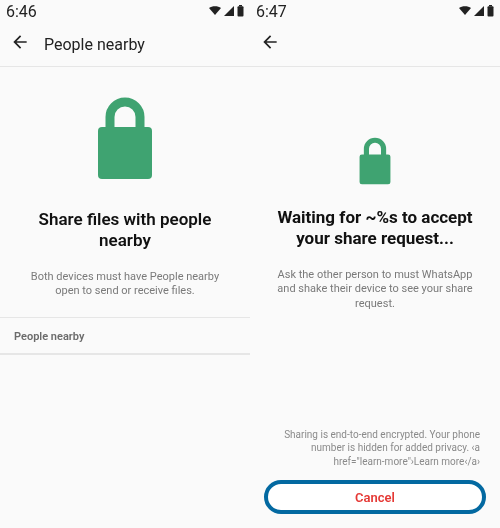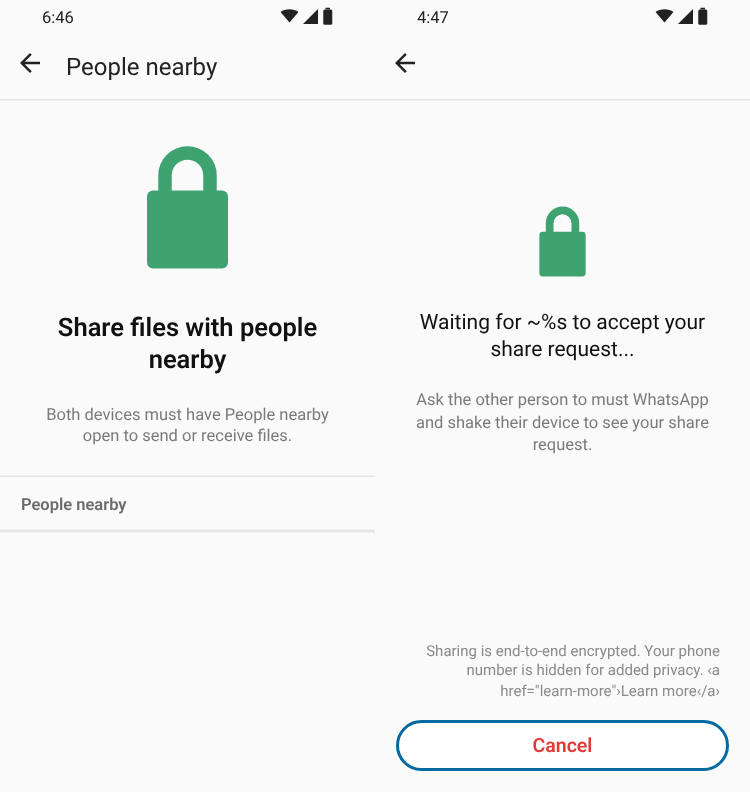--- a/index.html
+++ b/index.html
@@ -19,22 +19,22 @@
       display: flex;
       flex-direction: column;
     }
     .screen + .screen { border-left: none; }
 
     .statusbar {
       height: 22px;
       display: flex;
       align-items: center;
       justify-content: space-between;
-      padding: 0 28px;
-      font-size: 11px;
+      padding: 0 6px;
+      font-size: 16px;
       color: #222;
       background: #fafafa;
     }
     .statusbar .icons { display: flex; align-items: center; gap: 3px; }
 
     .appbar {
       height: 44px;
       display: flex;
       align-items: center;
       padding: 0 10px;
@@ -72,22 +72,22 @@
 
     .headline {
       text-align: center;
       font-size: 17px;
       font-weight: 600;
       color: #111;
       padding: 0 16px;
       line-height: 1.25;
     }
     .headline.big {
-      font-size: 14px;
-      font-weight: 400;
+      font-size: 17px;
+      font-weight: 700;
     }
     .sub {
       text-align: center;
       font-size: 11px;
       color: #7a7a7a;
       padding: 6px 22px 0;
       line-height: 1.35;
       margin-top: 12px;
     }
 
@@ -119,21 +119,21 @@
       font-size: 10px;
       color: #8a8a8a;
       text-align: right;
       line-height: 1.35;
       padding: 0 6px 12px;
     }
     .btn-outline {
       width: 100%;
       height: 34px;
       border-radius: 17px;
-      border: 2px solid #0369a1;
+      border: 4px solid #0369a1;
       background: #fff;
       color: #e53935;
       font-size: 13px;
       font-weight: 600;
       display: flex;
       align-items: center;
       justify-content: center;
       cursor: pointer;
     }
   </style>
@@ -182,21 +182,21 @@
     <div class="section">
       <div class="section-label">People nearby</div>
     </div>
     <div class="sep"></div>
     <div class="sep"></div>
   </div>
 </div>
 
 <div class="screen">
   <div class="statusbar">
-    <span>4:47</span>
+    <span>6:47</span>
     <span class="icons">
       <svg width="12" height="10" viewBox="0 0 12 10">
           <path d="M6 9 L0 2 C3 -0.5 9 -0.5 12 2 Z" fill="#222"></path>
         </svg>
       <svg width="10" height="10" viewBox="0 0 10 10">
           <path d="M0 10 L10 10 L10 0 Z" fill="#222"></path>
         </svg>
       <svg width="7" height="12" viewBox="0 0 7 12">
           <rect x="2" y="0" width="3" height="1.3" fill="#222"></rect>
           <rect x="0.5" y="1.3" width="6" height="10.2" rx="1" fill="#222"></rect>

